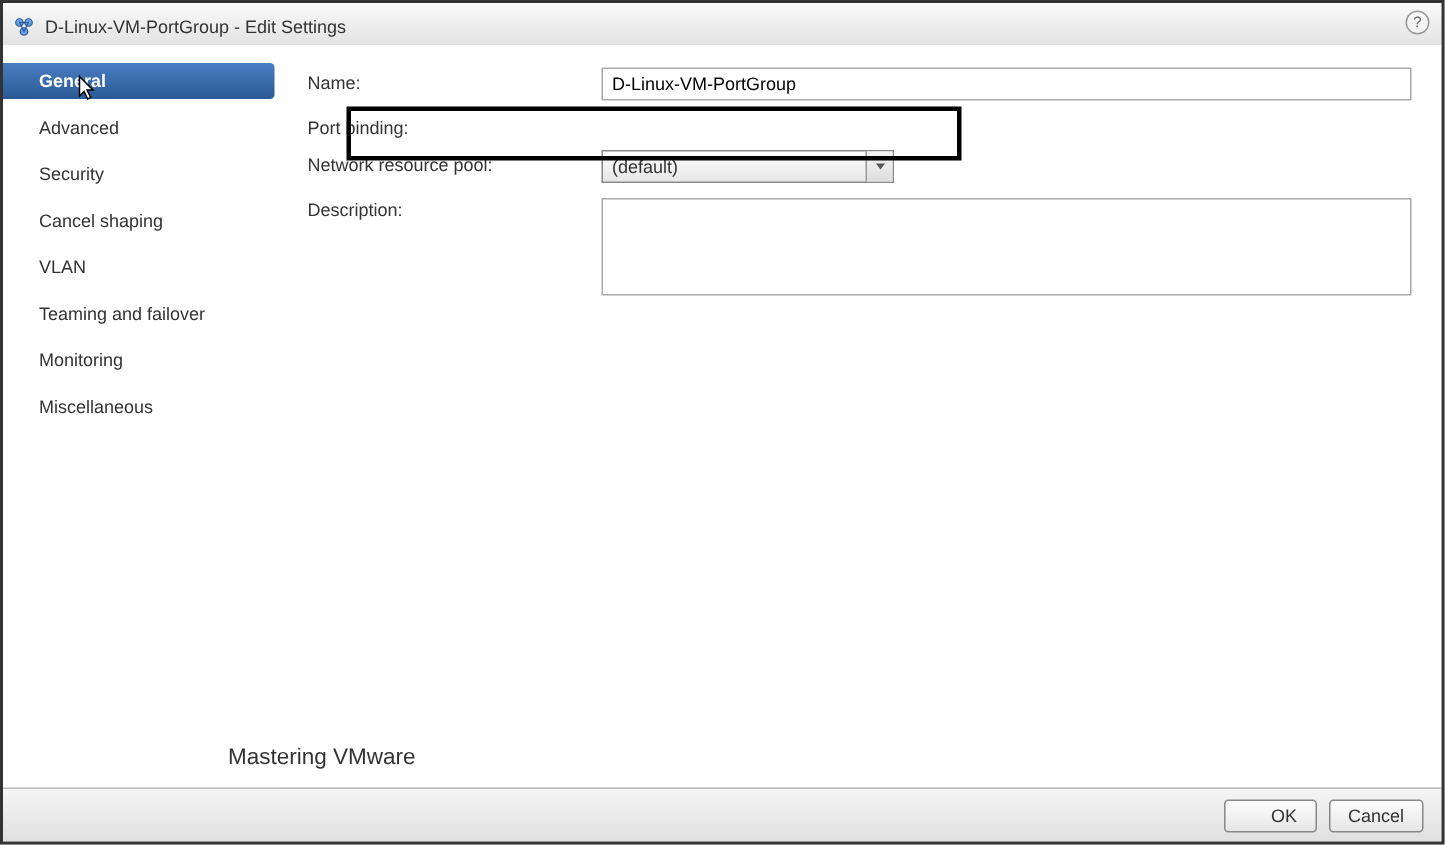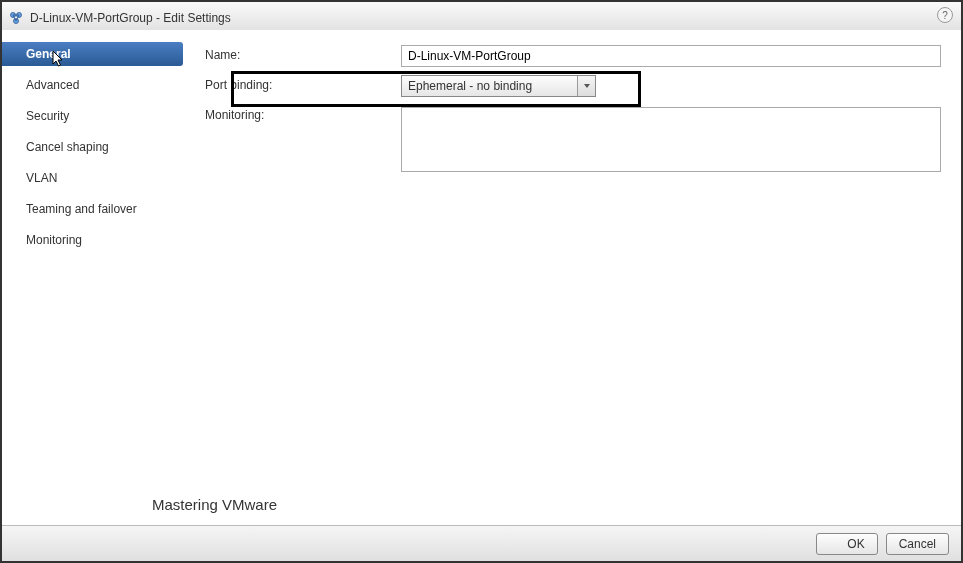--- a/index.html
+++ b/index.html
@@ -200,36 +200,40 @@
 
 <div class="dialog-body">
   <div class="sidebar">
     <div class="sidebar-item selected"><span>General</span></div>
     <div class="sidebar-item"><span>Advanced</span></div>
     <div class="sidebar-item"><span>Security</span></div>
     <div class="sidebar-item"><span>Cancel shaping</span></div>
     <div class="sidebar-item"><span>VLAN</span></div>
     <div class="sidebar-item"><span>Teaming and failover</span></div>
     <div class="sidebar-item"><span>Monitoring</span></div>
+    <div class="sidebar-item"><span>Miscellaneous</span></div>
   </div>
 
   <div class="content">
     <div class="form-row">
       <div class="form-label">Name:</div>
       <input class="form-input-text" type="text" value="D-Linux-VM-PortGroup" style="">
     </div>
     <div class="form-row">
       <div class="form-label">Port binding:</div>
+    </div>
+    <div class="form-row">
+      <div class="form-label">Network resource pool:</div>
       <div class="form-select-wrap">
-        <span class="form-select-text">Ephemeral - no binding</span>
+        <span class="form-select-text">(default)</span>
         <span class="form-select-btn"></span>
       </div>
     </div>
     <div class="form-row">
-      <div class="form-label">Monitoring:</div>
+      <div class="form-label">Description:</div>
       <textarea class="textarea" style=""></textarea>
     </div>
   </div>
 </div>
 
 <div class="highlight-box"></div>
 
 <div class="cursor-pointer">
   <svg width="14" height="18" viewBox="0 0 14 18">
     <path d="M1 1 L1 14 L4 11 L6.5 16 L8.5 15 L6 10 L10 10 Z" fill="#fff" stroke="#000" stroke-width="1"></path>

